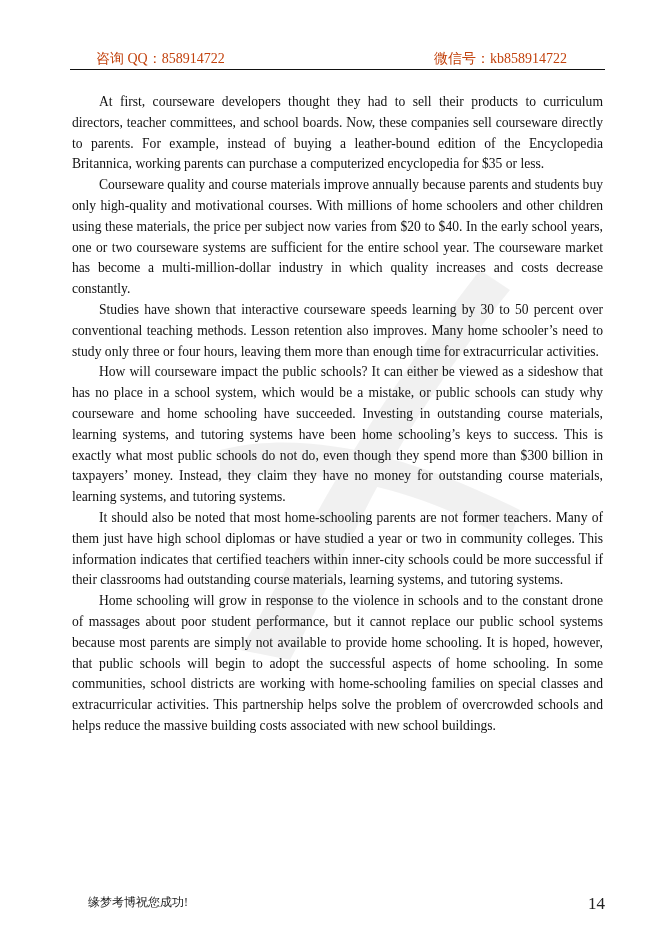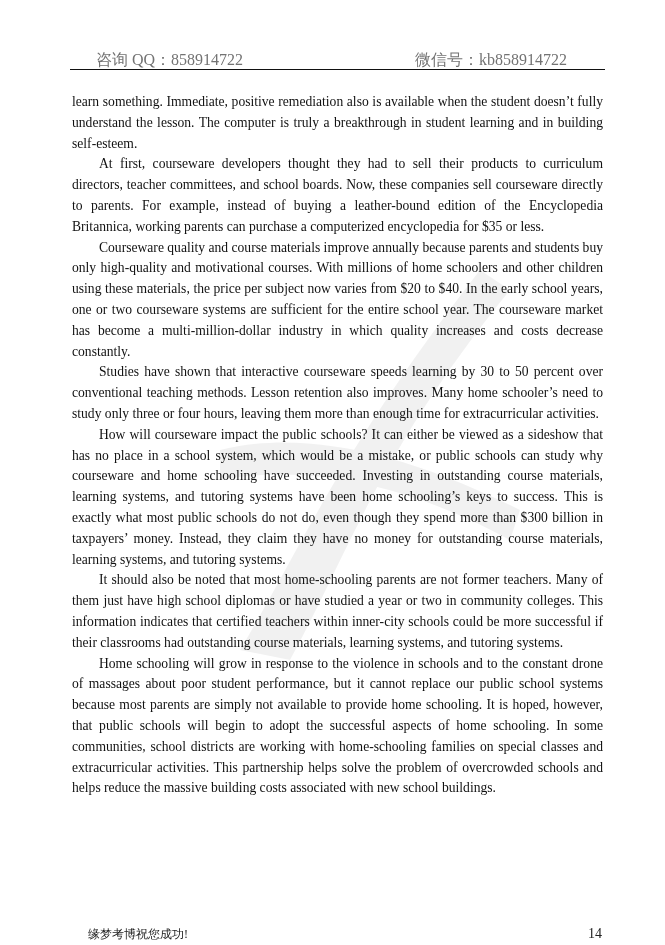--- a/index.html
+++ b/index.html
@@ -1,46 +1,45 @@
 <!DOCTYPE html>
 <html><head>
 <meta charset="utf-8">
 <style>
   html, body { margin:0; padding:0; background:#ffffff; }
   body { width:665px; height:945px; position:relative; overflow:hidden; font-family:"Liberation Serif","DejaVu Serif",serif; color:#111; }
-  .header { position:absolute; left:96px; right:90px; top:50px; height:18px; font-size:16px; color:#737373; }
+  .header { position:absolute; left:96px; right:90px; top:50px; height:18px; font-size:14px; color:#c2410c; }
   .header .left { position:absolute; left:0; top:0; }
   .header .right { position:absolute; right:8px; top:0; }
   .rule { position:absolute; left:70px; right:60px; top:69px; height:0; border-top:1.5px solid #111; }
   .body-text { position:absolute; left:72px; width:531px; top:92px; font-size:13.6px; line-height:20.8px; text-align:justify; }
   .body-text p { margin:0; text-indent:0; }
   .body-text p.indent { text-indent:27px; }
-  .footer { position:absolute; top:926px; left:0; width:527px; height:18px; font-size:12px; color:#222; }
+  .footer { position:absolute; top:894px; left:0; width:527px; height:18px; font-size:12px; color:#222; }
   .footer .f1 { position:absolute; left:88px; }
   .footer .f2 { position:absolute; left:218px; }
   .footer .f3 { color:#e0191e; font-weight:bold; }
-  .footer .pg { position:absolute; left:588px; font-size:14px; }
+  .footer .pg { position:absolute; left:588px; font-size:17px; }
   .watermark { position:absolute; left:180px; top:250px; width:360px; height:420px; opacity:0.05; pointer-events:none; }
 </style>
 </head>
 <body>
 
 <div class="header">
   <span class="left">咨询 QQ：858914722</span>
   <span class="right">微信号：kb858914722</span>
 </div>
 <div class="rule"></div>
 
 <svg class="watermark" viewBox="0 0 360 420">
   <path d="M60 400 C120 300 160 200 300 20 L330 40 C200 200 170 300 110 410 Z" fill="#000"></path>
   <path d="M40 200 C120 180 220 200 340 260 L330 290 C220 230 120 215 40 230 Z" fill="#000"></path>
 </svg>
 
 <div class="body-text">
-  <p>learn something. Immediate, positive remediation also is available when the student doesn’t fully understand the lesson. The computer is truly a breakthrough in student learning and in building self-esteem.</p>
   <p class="indent">At first, courseware developers thought they had to sell their products to curriculum directors, teacher committees, and school boards. Now, these companies sell courseware directly to parents. For example, instead of buying a leather-bound edition of the Encyclopedia Britannica, working parents can purchase a computerized encyclopedia for $35 or less.</p>
   <p class="indent">Courseware quality and course materials improve annually because parents and students buy only high-quality and motivational courses. With millions of home schoolers and other children using these materials, the price per subject now varies from $20 to $40. In the early school years, one or two courseware systems are sufficient for the entire school year. The courseware market has become a multi-million-dollar industry in which quality increases and costs decrease constantly.</p>
   <p class="indent">Studies have shown that interactive courseware speeds learning by 30 to 50 percent over conventional teaching methods. Lesson retention also improves. Many home schooler’s need to study only three or four hours, leaving them more than enough time for extracurricular activities.</p>
   <p class="indent">How will courseware impact the public schools? It can either be viewed as a sideshow that has no place in a school system, which would be a mistake, or public schools can study why courseware and home schooling have succeeded. Investing in outstanding course materials, learning systems, and tutoring systems have been home schooling’s keys to success. This is exactly what most public schools do not do, even though they spend more than $300 billion in taxpayers’ money. Instead, they claim they have no money for outstanding course materials, learning systems, and tutoring systems.</p>
   <p class="indent">It should also be noted that most home-schooling parents are not former teachers. Many of them just have high school diplomas or have studied a year or two in community colleges. This information indicates that certified teachers within inner-city schools could be more successful if their classrooms had outstanding course materials, learning systems, and tutoring systems.</p>
   <p class="indent">Home schooling will grow in response to the violence in schools and to the constant drone of massages about poor student performance, but it cannot replace our public school systems because most parents are simply not available to provide home schooling. It is hoped, however, that public schools will begin to adopt the successful aspects of home schooling. In some communities, school districts are working with home-schooling families on special classes and extracurricular activities. This partnership helps solve the problem of overcrowded schools and helps reduce the massive building costs associated with new school buildings.</p>
 </div>
 
 <div class="footer">
   <span class="f1">缘梦考博祝您成功!</span>

